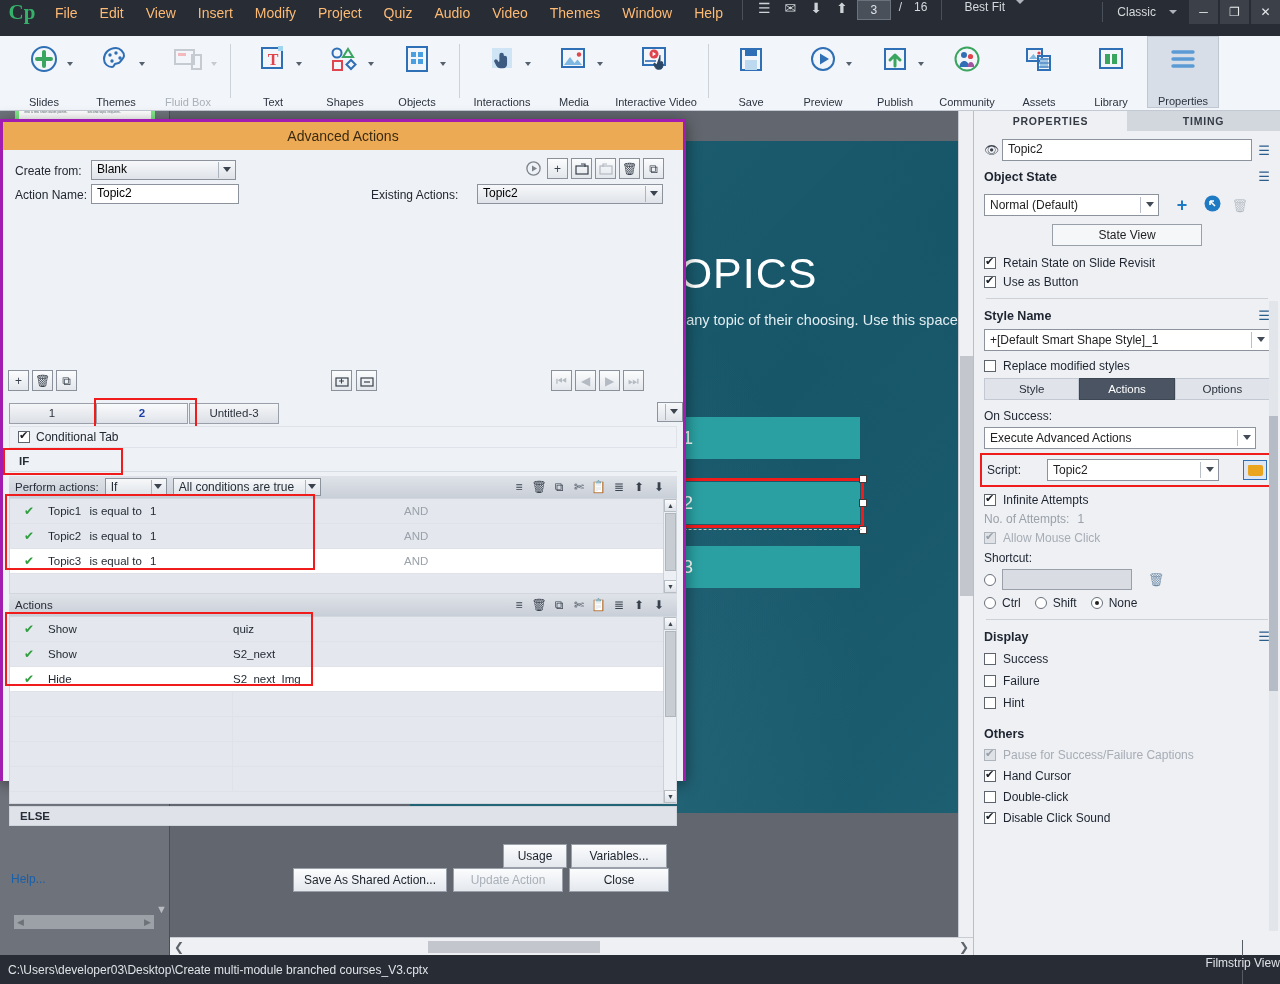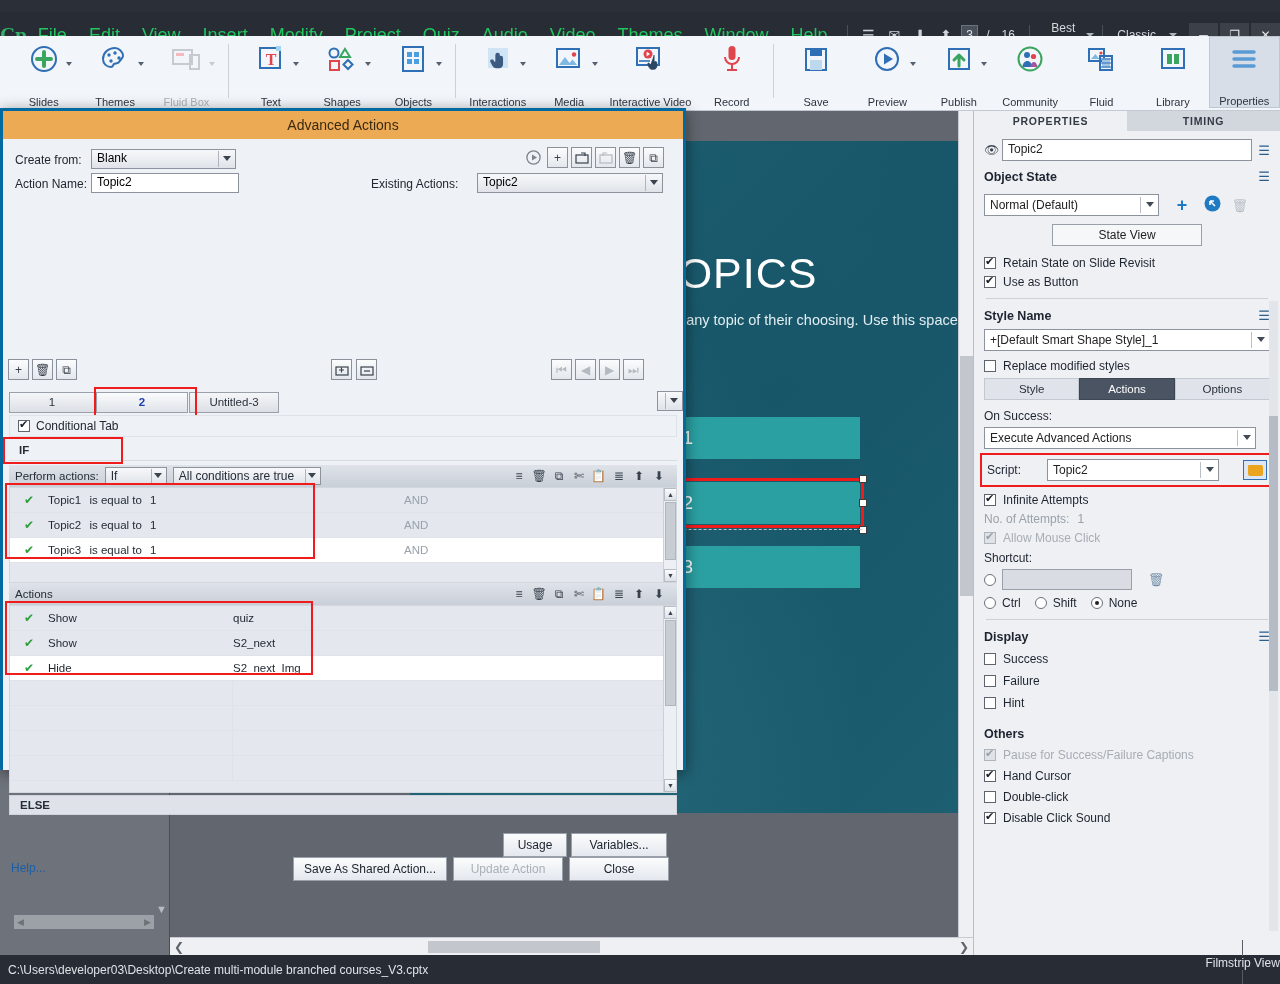--- a/index.html
+++ b/index.html
@@ -7,25 +7,25 @@
   body {
     font-family: "Liberation Sans", sans-serif;
     font-size: 12px;
     background:#2b2f38;
     position:relative;
     -webkit-font-smoothing: antialiased;
   }
 
   
   #menubar {
-    position:absolute; left:0; top:12px; width:1280px; height:46px;
-    background:#282c34; display:flex; align-items:center;
+    position:absolute; left:0; top:0; width:1280px; height:46px;
+    background:#282c34; display:flex; align-items:flex-start;
   }
   #logo { width:44px; text-align:center; color:#35b26a; font-size:21px; font-weight:bold; font-family:"Liberation Serif",serif;}
-  .menu-item { color:#22c55e; padding:5px 11px; font-size:18px; cursor:default;}
+  .menu-item { color:#fdba74; padding:5px 11px; font-size:14px; cursor:default;}
   .mb-sep { width:1px; height:20px; background:#4a505a; margin:0 8px;}
   .mb-icon { color:#cfd3d8; font-size:14px; padding:0 7px; cursor:default;}
   #pagebox {
     width:34px;height:20px;background:#4a5059;border:1px solid #6b727c;color:#dfe3e8;
     text-align:center;font-size:12px;line-height:18px;margin:0 2px;
   }
   .mb-txt { color:#d5d9de; font-size:12px; padding:0 6px;}
   #bestfit { color:#d5d9de; font-size:12px; padding:0 4px 0 14px;}
   .caret-d { border-left:4px solid transparent;border-right:4px solid transparent;border-top:4px solid #aeb4bc; display:inline-block; margin-left:7px;}
   #classicwrap { margin-left:auto; display:flex; align-items:center; }
@@ -127,22 +127,22 @@
   #p-scroll .th { position:absolute;left:0;top:115px;width:9px;height:275px;background:#b6bcc5;}
   .graytxt { color:#9aa1a9; }
 
   
   #status { position:absolute; left:0; bottom:0; width:1280px; height:29px; background:#282c34; display:flex; align-items:center; color:#dfe3e8; font-size:12px;}
   #statuspath { padding-left:8px; }
   #statusright { margin-left:auto; display:flex; align-items:center;flex-direction:column; }
   .stsep { width:1px;height:16px;background:#565c66;margin:0 12px;}
 
   
-  #aadlg { position:absolute; left:0; top:108px; width:686px; height:662px; background:#eceff4;
-           border:3px solid #0369a1; box-shadow:0 3px 14px rgba(0,0,0,.45); }
+  #aadlg { position:absolute; left:0; top:119px; width:686px; height:662px; background:#eceff4;
+           border:3px solid #a21caf; box-shadow:0 3px 14px rgba(0,0,0,.45); }
   #aatitle { height:28px; background:#edaa55; color:#3a2a10; text-align:center; line-height:28px; font-size:14px;}
   #aabody { position:relative; height:631px; background:#eef1f5;}
   .aalbl { font-size:12px; color:#222831;}
   .aainput { border:1px solid #8d939c; background:#fff; height:20px; font-size:12px; padding:1px 5px;}
   .aasel { border:1px solid #8d939c; background:linear-gradient(#f7f8fa,#dfe3e9); height:20px; font-size:12px; padding:1px 5px; position:relative;}
   .aasel .ar { position:absolute; right:4px; top:6px; border-left:4px solid transparent;border-right:4px solid transparent;border-top:5px solid #3b434e;}
   .aasel .dv { position:absolute; right:16px; top:1px; bottom:1px; width:1px; background:#aeb4bd;}
   .tbtn { width:21px; height:21px; border:1px solid #8b919a; background:linear-gradient(#fbfcfd,#e3e7ec); display:flex; align-items:center; justify-content:center; font-size:12px; color:#39414c;}
   .tbtn.nb { border:none; background:none;}
   .tbtn.dis { color:#b4bac2; }
@@ -314,30 +314,20 @@
       <svg width="32" height="28" viewBox="0 0 32 28">
           <rect x="3" y="3" width="22" height="17" fill="none" stroke="#2f6fb5" stroke-width="2"></rect>
           <circle cx="14" cy="9" r="4.5" fill="#e0444c"></circle>
           <path d="M12.6 6.8l3.4 2.2-3.4 2.2z" fill="#fff"></path>
           <path d="M5 16h11" stroke="#2f6fb5" stroke-width="1.6"></path>
           <path d="M20 10v8a1.4 1.4 0 012.8 0v3c0 2-1.3 3.2-3 3.2h-2c-1.3 0-2-.7-2.5-1.7l-1.5-3c-.4-.9.7-1.9 1.4-1.1l1.2 1.3" fill="#2c4763" stroke="#2c4763" stroke-width="1"></path>
         </svg>
     </div>
     <div class="lb">Interactive Video</div>
   </div>
-  <div class="rb">
-    <div class="ic">
-      <svg width="22" height="30" viewBox="0 0 22 30">
-          <rect x="7.5" y="2" width="7" height="14" rx="3.5" fill="#e0444c"></rect>
-          <path d="M4 13c0 4 3 7 7 7s7-3 7-7" fill="none" stroke="#e0444c" stroke-width="2"></path>
-          <path d="M11 20v6M6 26h10" stroke="#e0444c" stroke-width="2"></path>
-        </svg>
-    </div>
-    <div class="lb">Record</div>
-  </div>
 
   <div class="rbsep"></div>
 
   <div class="rb">
     <div class="ic">
       <svg width="26" height="27" viewBox="0 0 26 27">
           <rect x="3" y="3" width="20" height="21" fill="none" stroke="#2f6fb5" stroke-width="2"></rect>
           <rect x="7" y="3" width="12" height="7" fill="#2f6fb5"></rect>
           <rect x="7" y="14" width="12" height="10" fill="#bcd9ef"></rect>
         </svg>
@@ -380,21 +370,21 @@
     <div class="ic">
       <svg width="28" height="27" viewBox="0 0 28 27">
           <rect x="2" y="3" width="15" height="12" fill="none" stroke="#2f6fb5" stroke-width="2"></rect>
           <path d="M4 13l4.5-5 3 4 2.5-2.5V13z" fill="#7fb8e0"></path>
           <circle cx="14" cy="7" r="1.6" fill="#e0444c"></circle>
           <rect x="13" y="10" width="12" height="14" fill="none" stroke="#2f6fb5" stroke-width="2"></rect>
           <rect x="15" y="12" width="8" height="10" fill="#9fc6e4"></rect>
           <path d="M13 13h12M13 17h12M13 21h12" stroke="#2f6fb5" stroke-width="1"></path>
         </svg>
     </div>
-    <div class="lb">Fluid</div>
+    <div class="lb">Assets</div>
   </div>
   <div class="rb">
     <div class="ic">
       <svg width="28" height="26" viewBox="0 0 28 26">
           <rect x="3" y="3" width="22" height="19" fill="none" stroke="#2f6fb5" stroke-width="2"></rect>
           <path d="M8 8h5v10H8zM15 8h5v10h-5z" fill="#3aa55f"></path>
           <path d="M14 8v10" stroke="#fff" stroke-width="1.4"></path>
         </svg>
     </div>
     <div class="lb">Library</div>

